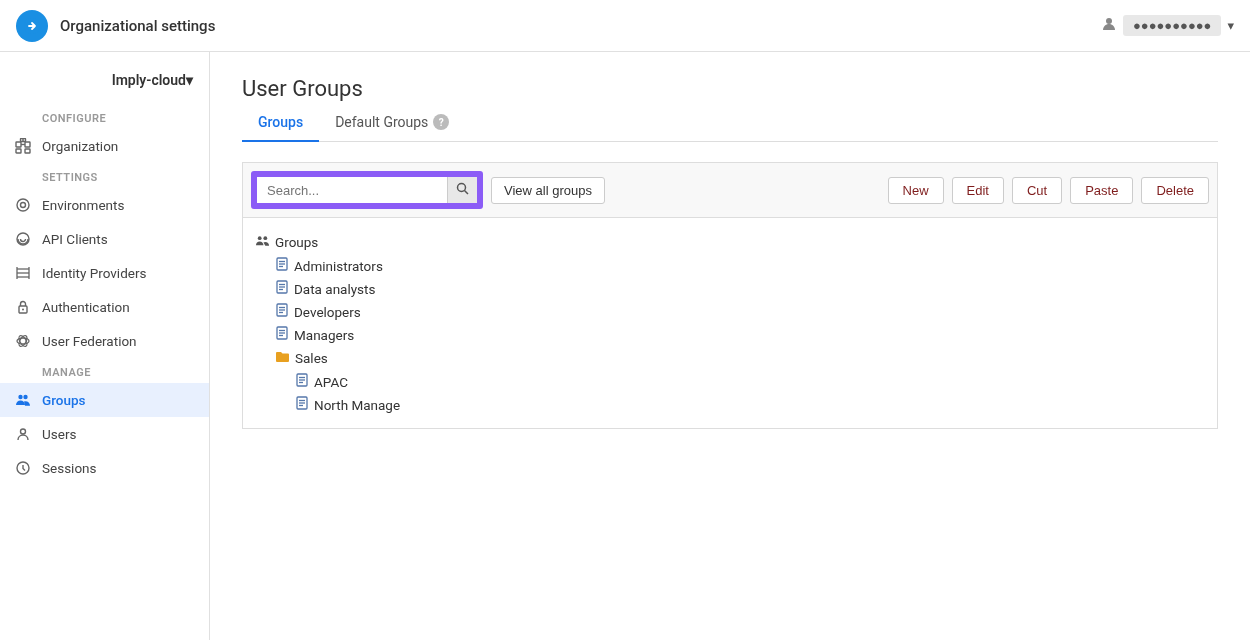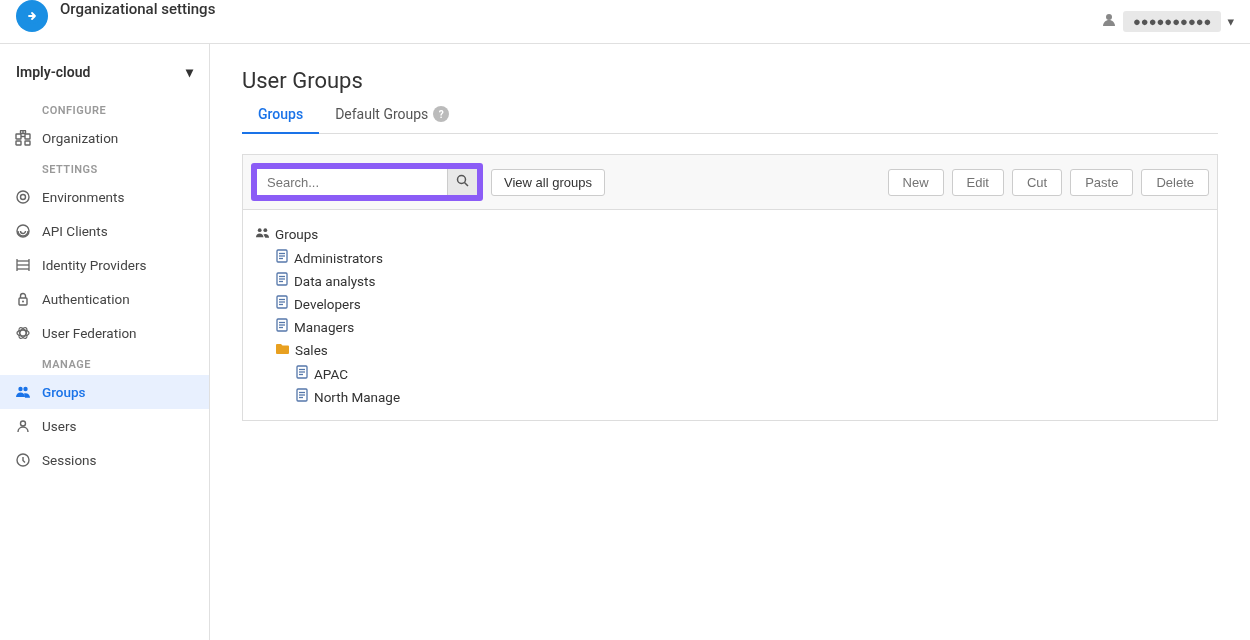--- a/index.html
+++ b/index.html
@@ -1,23 +1,24 @@
 <!DOCTYPE html>
 <html><head>
   <meta charset="utf-8">
   <style>
     * { box-sizing: border-box; margin: 0; padding: 0; }
     body { font-family: -apple-system, BlinkMacSystemFont, 'Segoe UI', Roboto, sans-serif; font-size: 14px; color: #333; display: flex; flex-direction: column; height: 640px; width: 1250px; overflow: hidden; }
 
     
     .topbar {
-      height: 44px;
+      height: 52px;
       background: #fff;
       border-bottom: 1px solid #e0e0e0;
       display: flex;
+      align-items: center;
       padding: 0 16px;
       gap: 12px;
       flex-shrink: 0;
     }
     .topbar-logo {
       width: 32px; height: 32px;
       background: #1a8fe3;
       border-radius: 50%;
       display: flex; align-items: center; justify-content: center;
       color: white; font-weight: bold; font-size: 16px;
@@ -54,21 +55,21 @@
       width: 210px;
       background: #fff;
       border-right: 1px solid #e0e0e0;
       flex-shrink: 0;
       overflow-y: auto;
       padding: 16px 0;
     }
     .sidebar-org-selector {
       display: flex;
       align-items: center;
-      justify-content: space-between;
+      justify-content: flex-end;
       padding: 4px 16px 16px;
       cursor: pointer;
       font-size: 14px;
       font-weight: 600;
       color: #333;
     }
     .sidebar-section-label {
       font-size: 11px;
       color: #999;
       text-transform: uppercase;
@@ -195,21 +196,21 @@
       color: #333;
       border-radius: 3px;
     }
     .toolbar-spacer { flex: 1; }
     .toolbar-btn {
       background: white;
       border: 1px solid #ccc;
       padding: 5px 14px;
       cursor: pointer;
       font-size: 13px;
-      color: #737373;
+      color: #7f1d1d;
       border-radius: 3px;
     }
 
     
     .tree-container {
       border: 1px solid #ddd;
       background: white;
       min-height: 200px;
       padding: 8px;
     }

